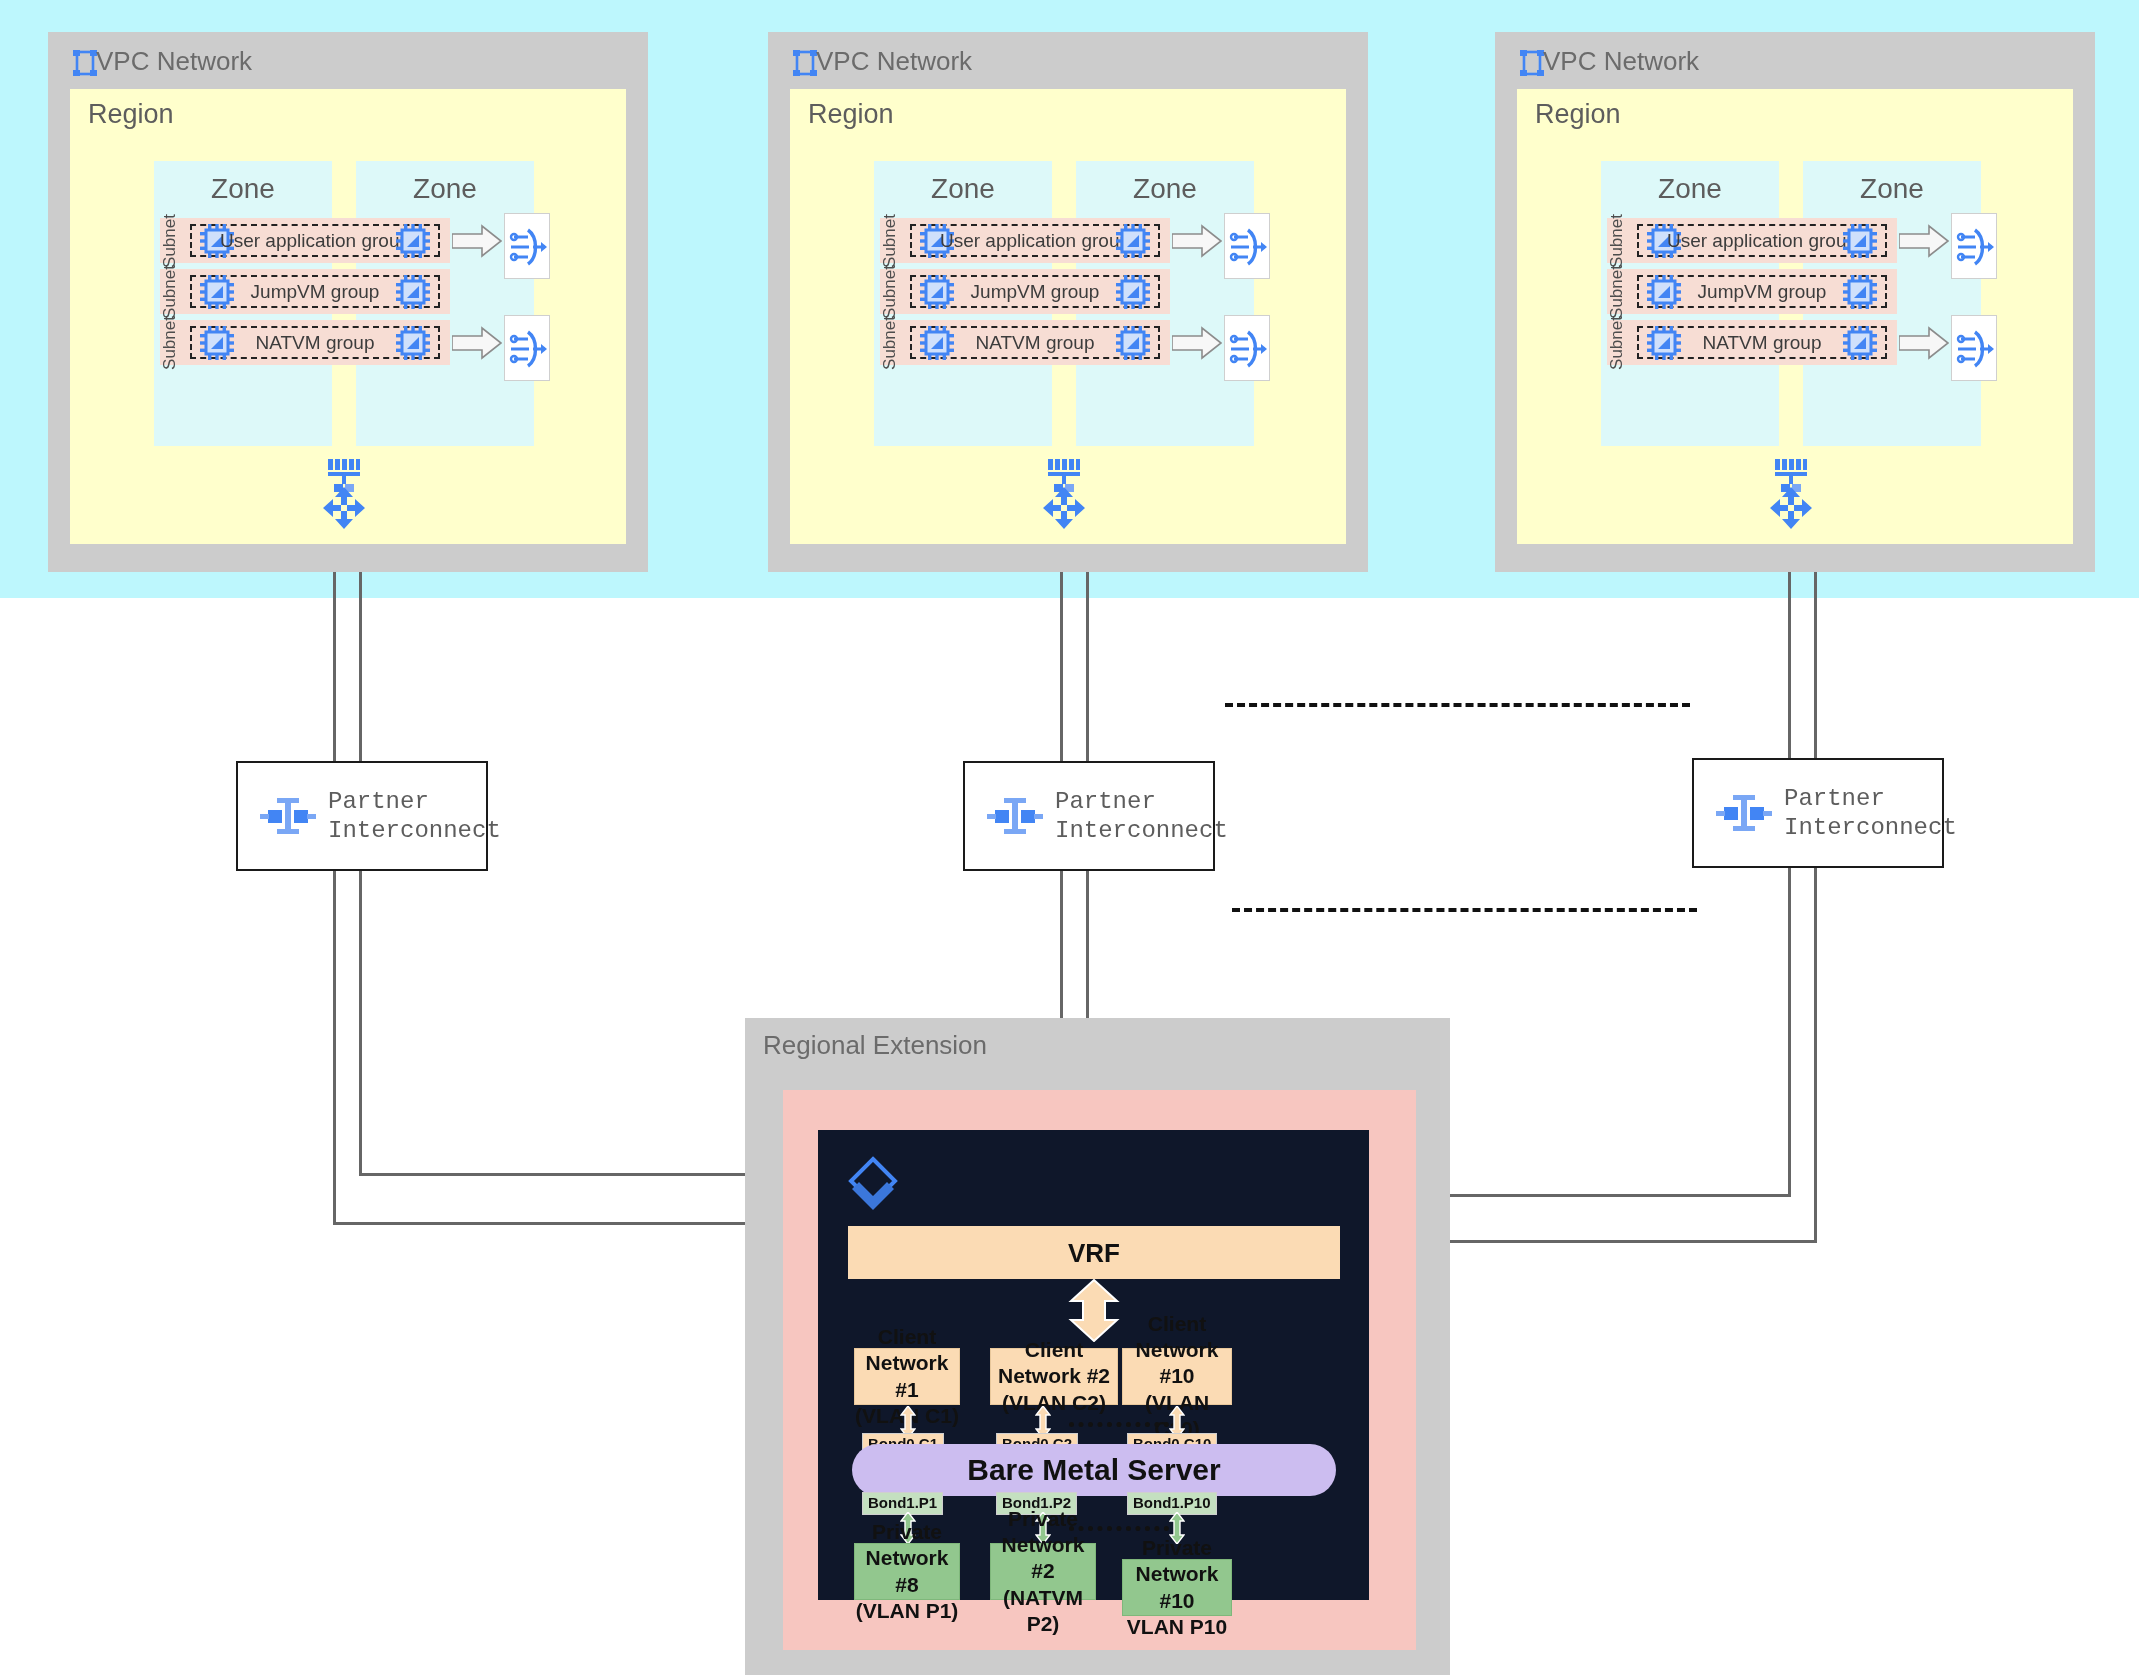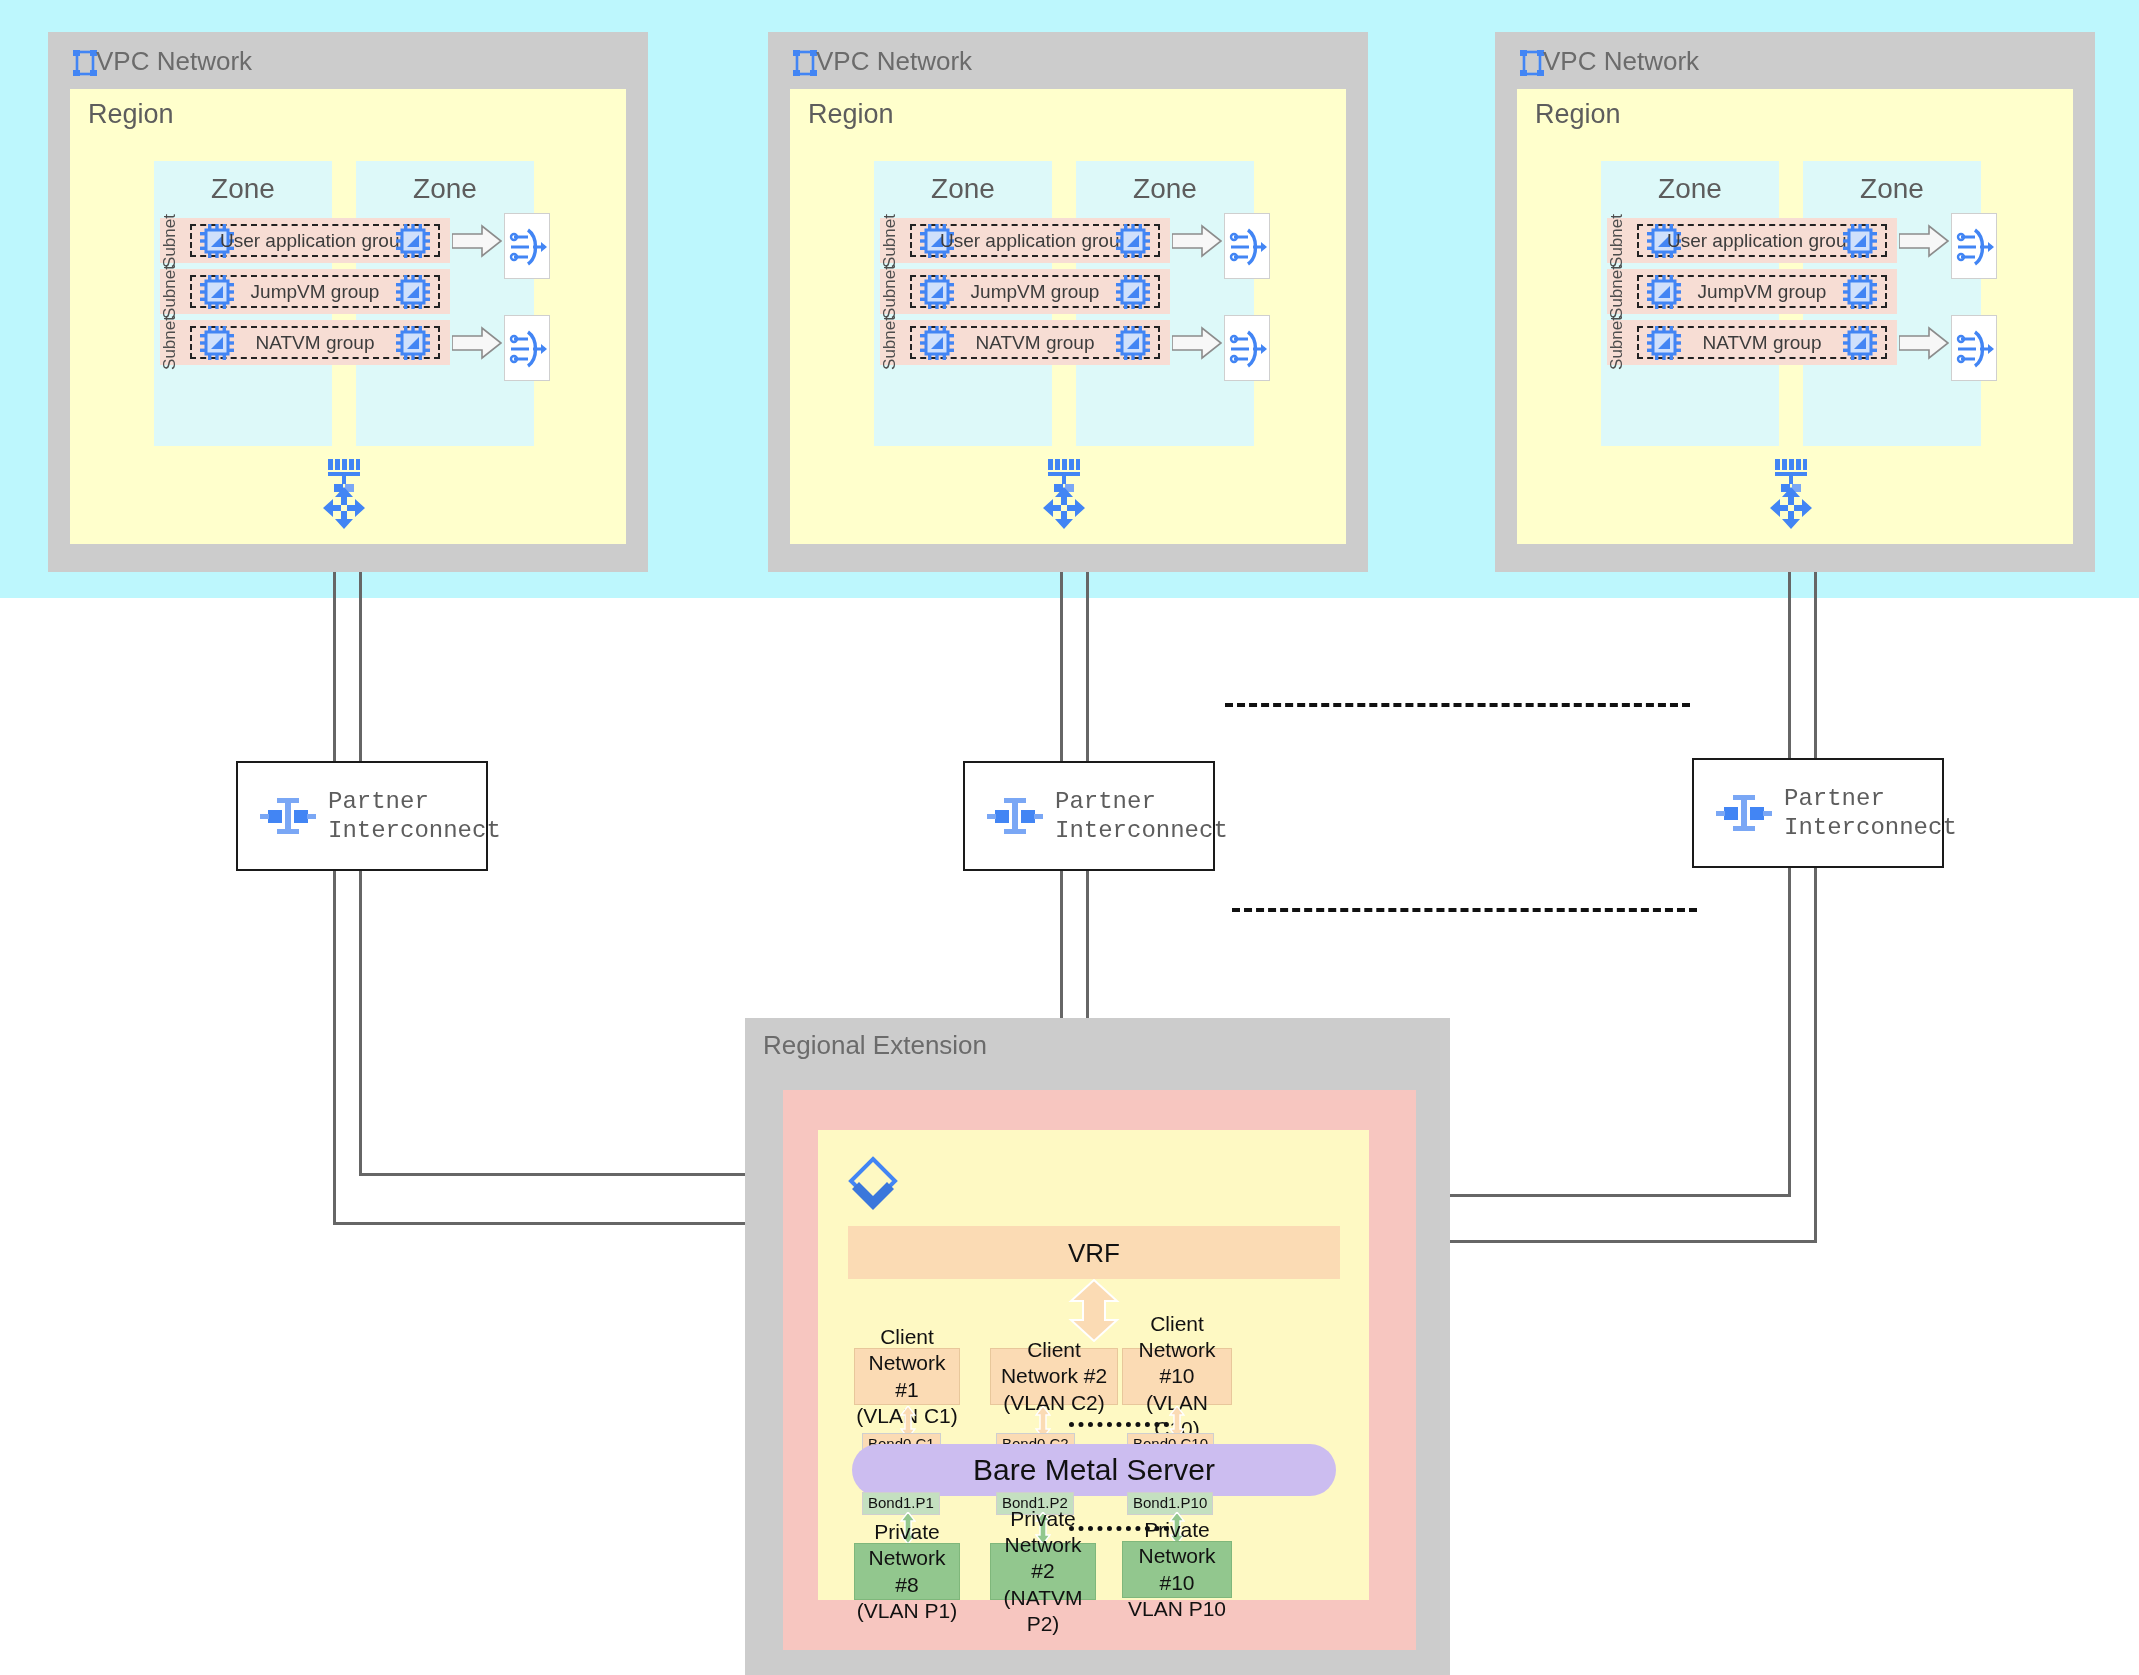--- a/index.html
+++ b/index.html
@@ -37,21 +37,21 @@
   .blockarrow{position:absolute;}
   
   .pibox{background:#ffffff;border:2px solid #1a1a1a;box-sizing:border-box;}
   .pi-label{position:absolute;left:90px;top:50%;transform:translateY(-50%);
      width:170px;font-size:24px;color:#5d5d5d;line-height:1.22;font-family:Liberation Mono, monospace;}
   .pi-icon{position:absolute;left:22px;top:50%;margin-top:-21px;width:56px;height:42px;}
   
   #re-grey{background:#cccccc;}
   #re-title{position:absolute;left:18px;top:12px;font-size:26px;color:#6b6b6b;}
   #re-pink{background:#f7c6c0;}
-  #re-cyan{background:#fef9c3;}
+  #re-cyan{background:#0f172a;font-weight:bold;}
   #vrf{background:#fbdbb4;}
   #vrf-label{position:absolute;left:0;right:0;top:50%;transform:translateY(-50%);
       text-align:center;font-size:26px;color:#111;}
   .clientnet{background:#fbdbb4;border:1px solid #e8c79b;box-sizing:border-box;
      display:flex;align-items:center;justify-content:center;text-align:center;
      font-size:21px;color:#111;line-height:1.25;}
   .privnet{background:#92c78e;border:1px solid #7fb77b;box-sizing:border-box;
      display:flex;align-items:center;justify-content:center;text-align:center;
      font-size:21px;color:#111;line-height:1.25;}
   #bms{background:#ccbdf0;border-radius:999px;
@@ -805,21 +805,21 @@
       <div class="abs dashline" style="left:251px;top:396px;width:100px;"></div>
 
       <div class="abs privnet" style="left:36px;top:413px;width:106px;height:57px;">
         <span><span>Private Network #8</span><br>
         <span>(VLAN P1)</span></span>
       </div>
       <div class="abs privnet" style="left:172px;top:413px;width:106px;height:57px;">
         <span><span>Private Network #2</span><br>
         <span>(NATVM P2)</span></span>
       </div>
-      <div class="abs privnet" style="left:304px;top:411px;width:110px;height:57px;">
+      <div class="abs privnet" style="left:304px;top:429px;width:110px;height:57px;">
         <span><span>Private Network</span><br>
         <span>#10</span><br>
         <span>VLAN P10</span></span>
       </div>
 
     </div>
   </div>
 </div>
 
 </body></html>

